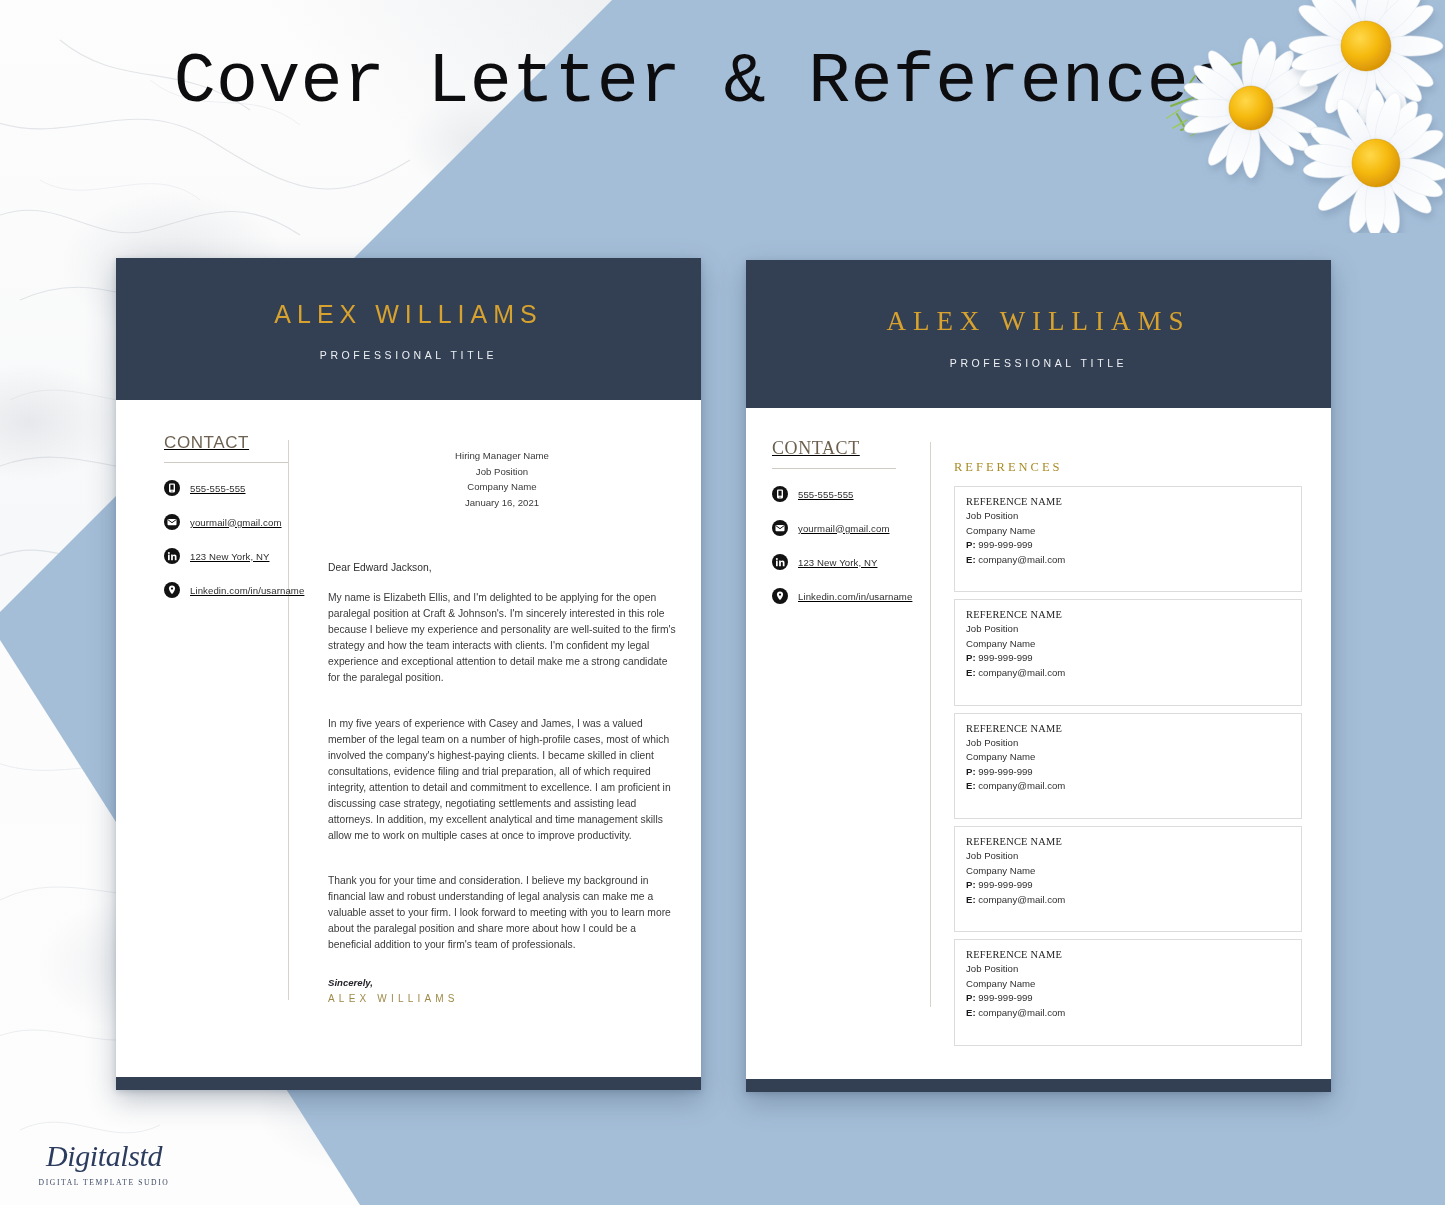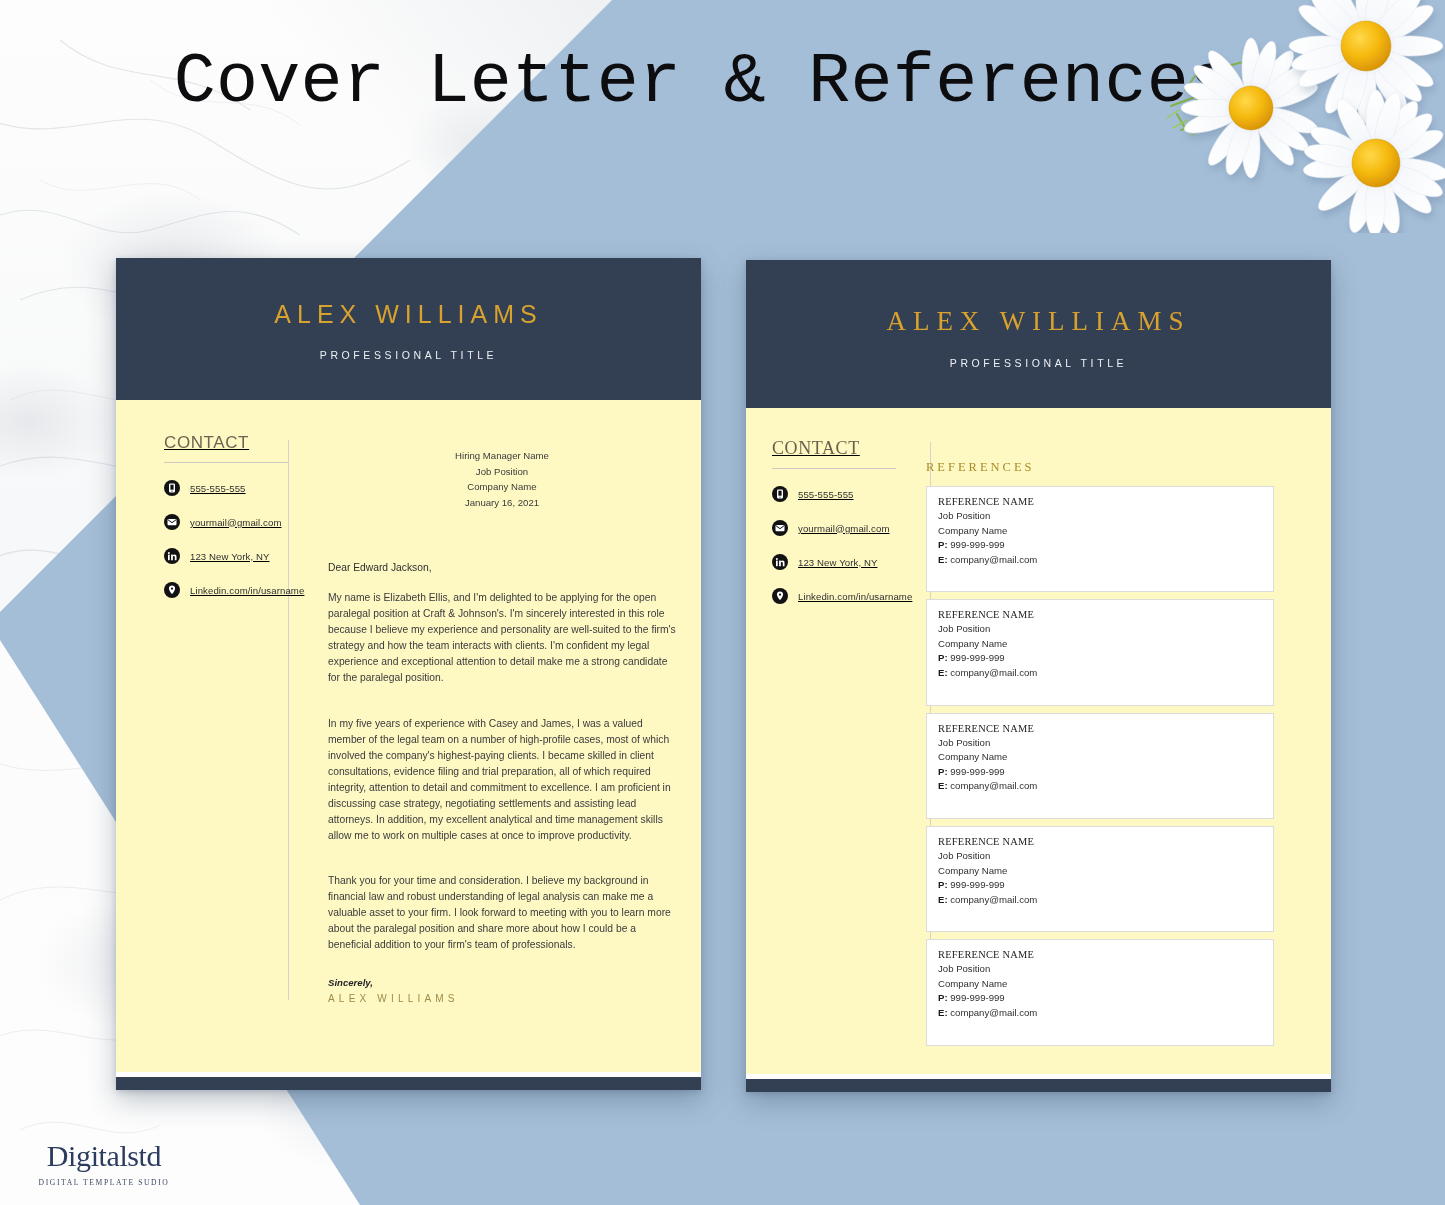--- a/index.html
+++ b/index.html
@@ -93,21 +93,21 @@
     position: absolute;
     right: -6px; top: -22px;
     width: 300px; height: 255px;
     z-index: 7;
     pointer-events: none;
   }
 
   
   .page {
     position: absolute;
-    background: #fef9c3;
+    background: #ffffff;
     box-shadow: 0 10px 26px rgba(40,58,84,.30), 0 2px 6px rgba(40,58,84,.18);
     overflow: hidden;
     z-index: 5;
   }
   #page-cover-letter { left: 116px; top: 258px; width: 585px; height: 832px; }
   #page-references   { left: 746px; top: 260px; width: 585px; height: 832px; }
 
   .page-header {
     background: #333f52;
     width: 100%;
@@ -250,21 +250,21 @@
   .sign-name {
     margin-top: 5px;
     font-size: 10px;
     letter-spacing: 4.2px;
     color: #9e8a48;
   }
 
   
   .references-block {
     position: absolute;
-    left: 180px;
+    left: 208px;
     top: 200px;
     width: 348px;
   }
   .references-heading {
     font-family: "Liberation Serif", "DejaVu Serif", serif;
     font-size: 12.5px;
     letter-spacing: 3px;
     color: #a98b26;
     margin-bottom: 11px;
   }
@@ -292,20 +292,21 @@
   #brand-logo {
     position: absolute;
     left: 24px;
     bottom: 18px;
     z-index: 8;
     text-align: center;
     width: 160px;
   }
   .logo-script {
     font-family: "Liberation Serif", "DejaVu Serif", serif;
+    font-style: italic;
     font-size: 30px;
     color: #2c3c5e;
     letter-spacing: -.4px;
     line-height: 1;
   }
   .logo-sub {
     font-family: "Liberation Serif", "DejaVu Serif", serif;
     font-size: 7.6px;
     letter-spacing: 1.6px;
     color: #3c4a64;

